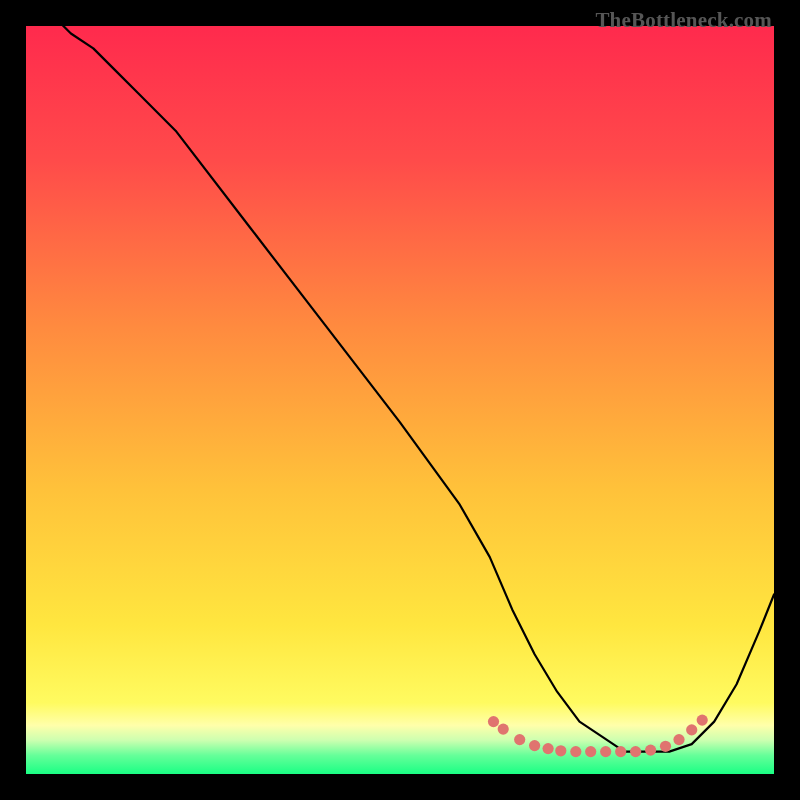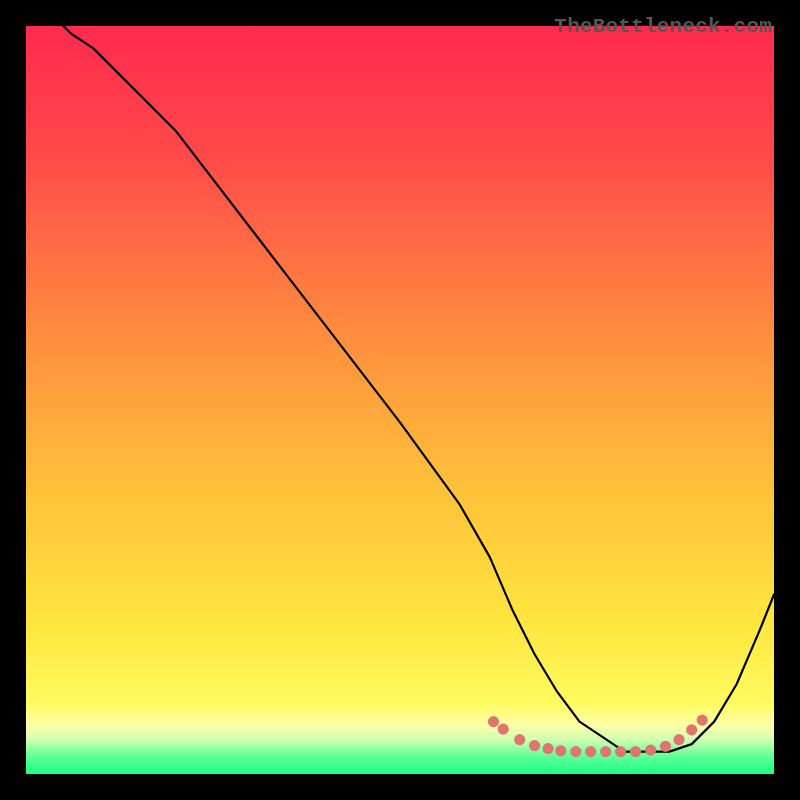--- a/index.html
+++ b/index.html
@@ -14,27 +14,27 @@
   .frame {
     position: absolute;
     left: 26px;
     top: 26px;
     width: 748px;
     height: 748px;
     background: #000;
   }
   .watermark {
     position: absolute;
-    top: 15px;
+    top: 8px;
     right: 28px;
     font-size: 21px;
     font-weight: 600;
     color: #565656;
     letter-spacing: 0.2px;
-    font-family: Liberation Mono, monospace;
+    font-family: Liberation Serif, serif;
   }
   svg {
     display: block;
   }
   .curve {
     fill: none;
     stroke: #000000;
     stroke-width: 2.2;
     stroke-linecap: round;
     stroke-linejoin: round;

